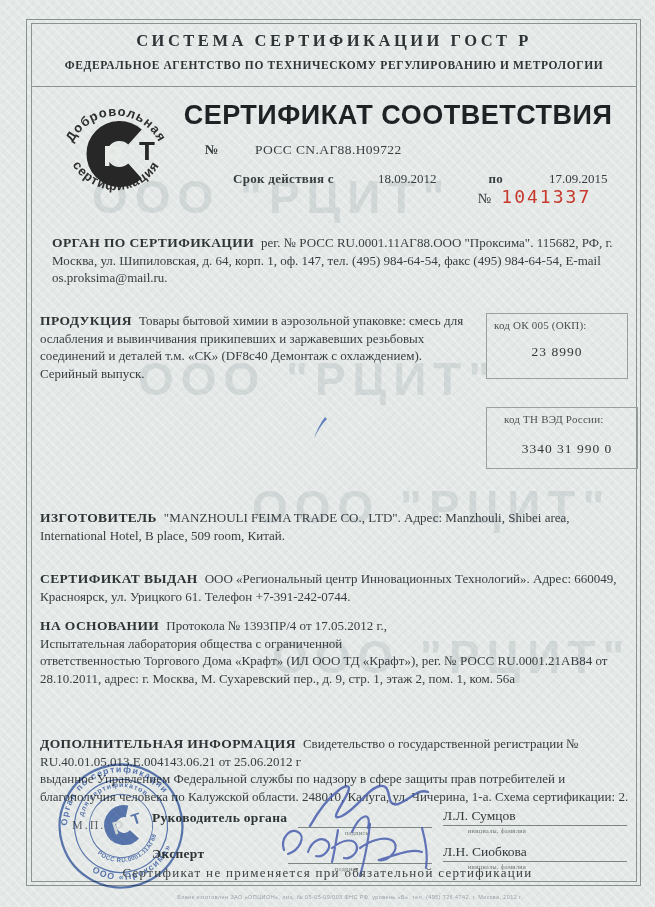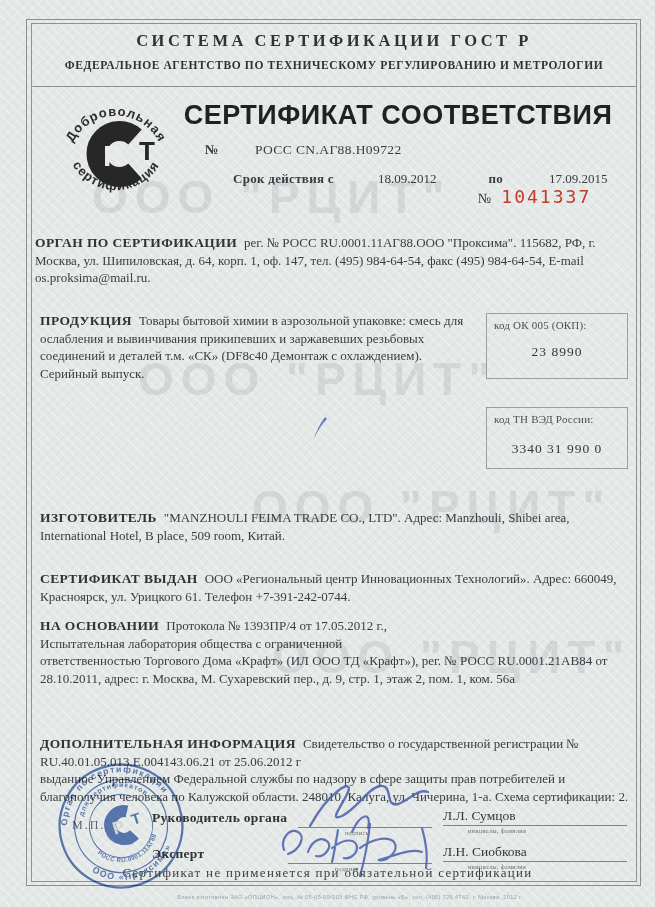--- a/index.html
+++ b/index.html
@@ -37,31 +37,31 @@
   .validity-row b{letter-spacing:.3px;}
   .v-from{margin-left:44px;}
   .v-po{margin-left:52px;}
   .v-to{margin-left:46px;}
   .blank-row{position:absolute; left:478px; top:186px; font-size:14px;}
   .blank-no{font-family:"DejaVu Sans Mono", monospace; font-size:18px; letter-spacing:2px;
     color:#c6392c; margin-left:10px;}
 
   .sec{position:absolute; font-size:13px; line-height:17.5px; text-align:left;}
   .lbl{font-weight:bold; font-size:13.5px; letter-spacing:.4px; color:#2e3336; margin-right:7px;}
-  .sec-organ{left:35px; top:221px; width:594px;}
+  .sec-organ{left:52px; top:221px; width:594px;}
   .sec-production{left:40px; top:299px; width:442px;}
   .sec-conforms{left:40px; top:396px; width:440px;}
   .sec-manufacturer{left:40px; top:496px; width:594px;}
   .sec-issued{left:40px; top:557px; width:594px;}
   .sec-basis{left:40px; top:617px; width:596px;}
   .sec-additional{left:40px; top:735px; width:596px;}
 
   .codebox{position:absolute; border:1px solid #98a29b; }
   .codebox1{left:486px; top:313px; width:140px; height:64px;}
-  .codebox2{left:486px; top:407px; width:140px; height:60px;}
+  .codebox2{left:486px; top:407px; width:140px; height:60px;padding-left:10px;}
   .codebox .cb-label{font-size:11px; color:#4c524e; padding:5px 7px 0; letter-spacing:.2px;}
   .codebox .cb-value{font-size:13.5px; letter-spacing:1px; text-align:center; margin-top:13px; color:#33383a;}
 
   .sig-role{position:absolute; font-weight:bold; font-size:13.5px; letter-spacing:.3px; color:#2e3336;font-family:Liberation Serif, serif;}
   .role-head{left:152px; top:810px;}
   .role-expert{left:152px; top:846px;}
   .sig-line{position:absolute; border-bottom:1px solid #7d8680; height:0;}
   .line-sig1{left:298px; top:827px; width:134px;}
   .line-sig2{left:288px; top:863px; width:144px;}
   .line-name1{left:443px; top:825px; width:184px;}

